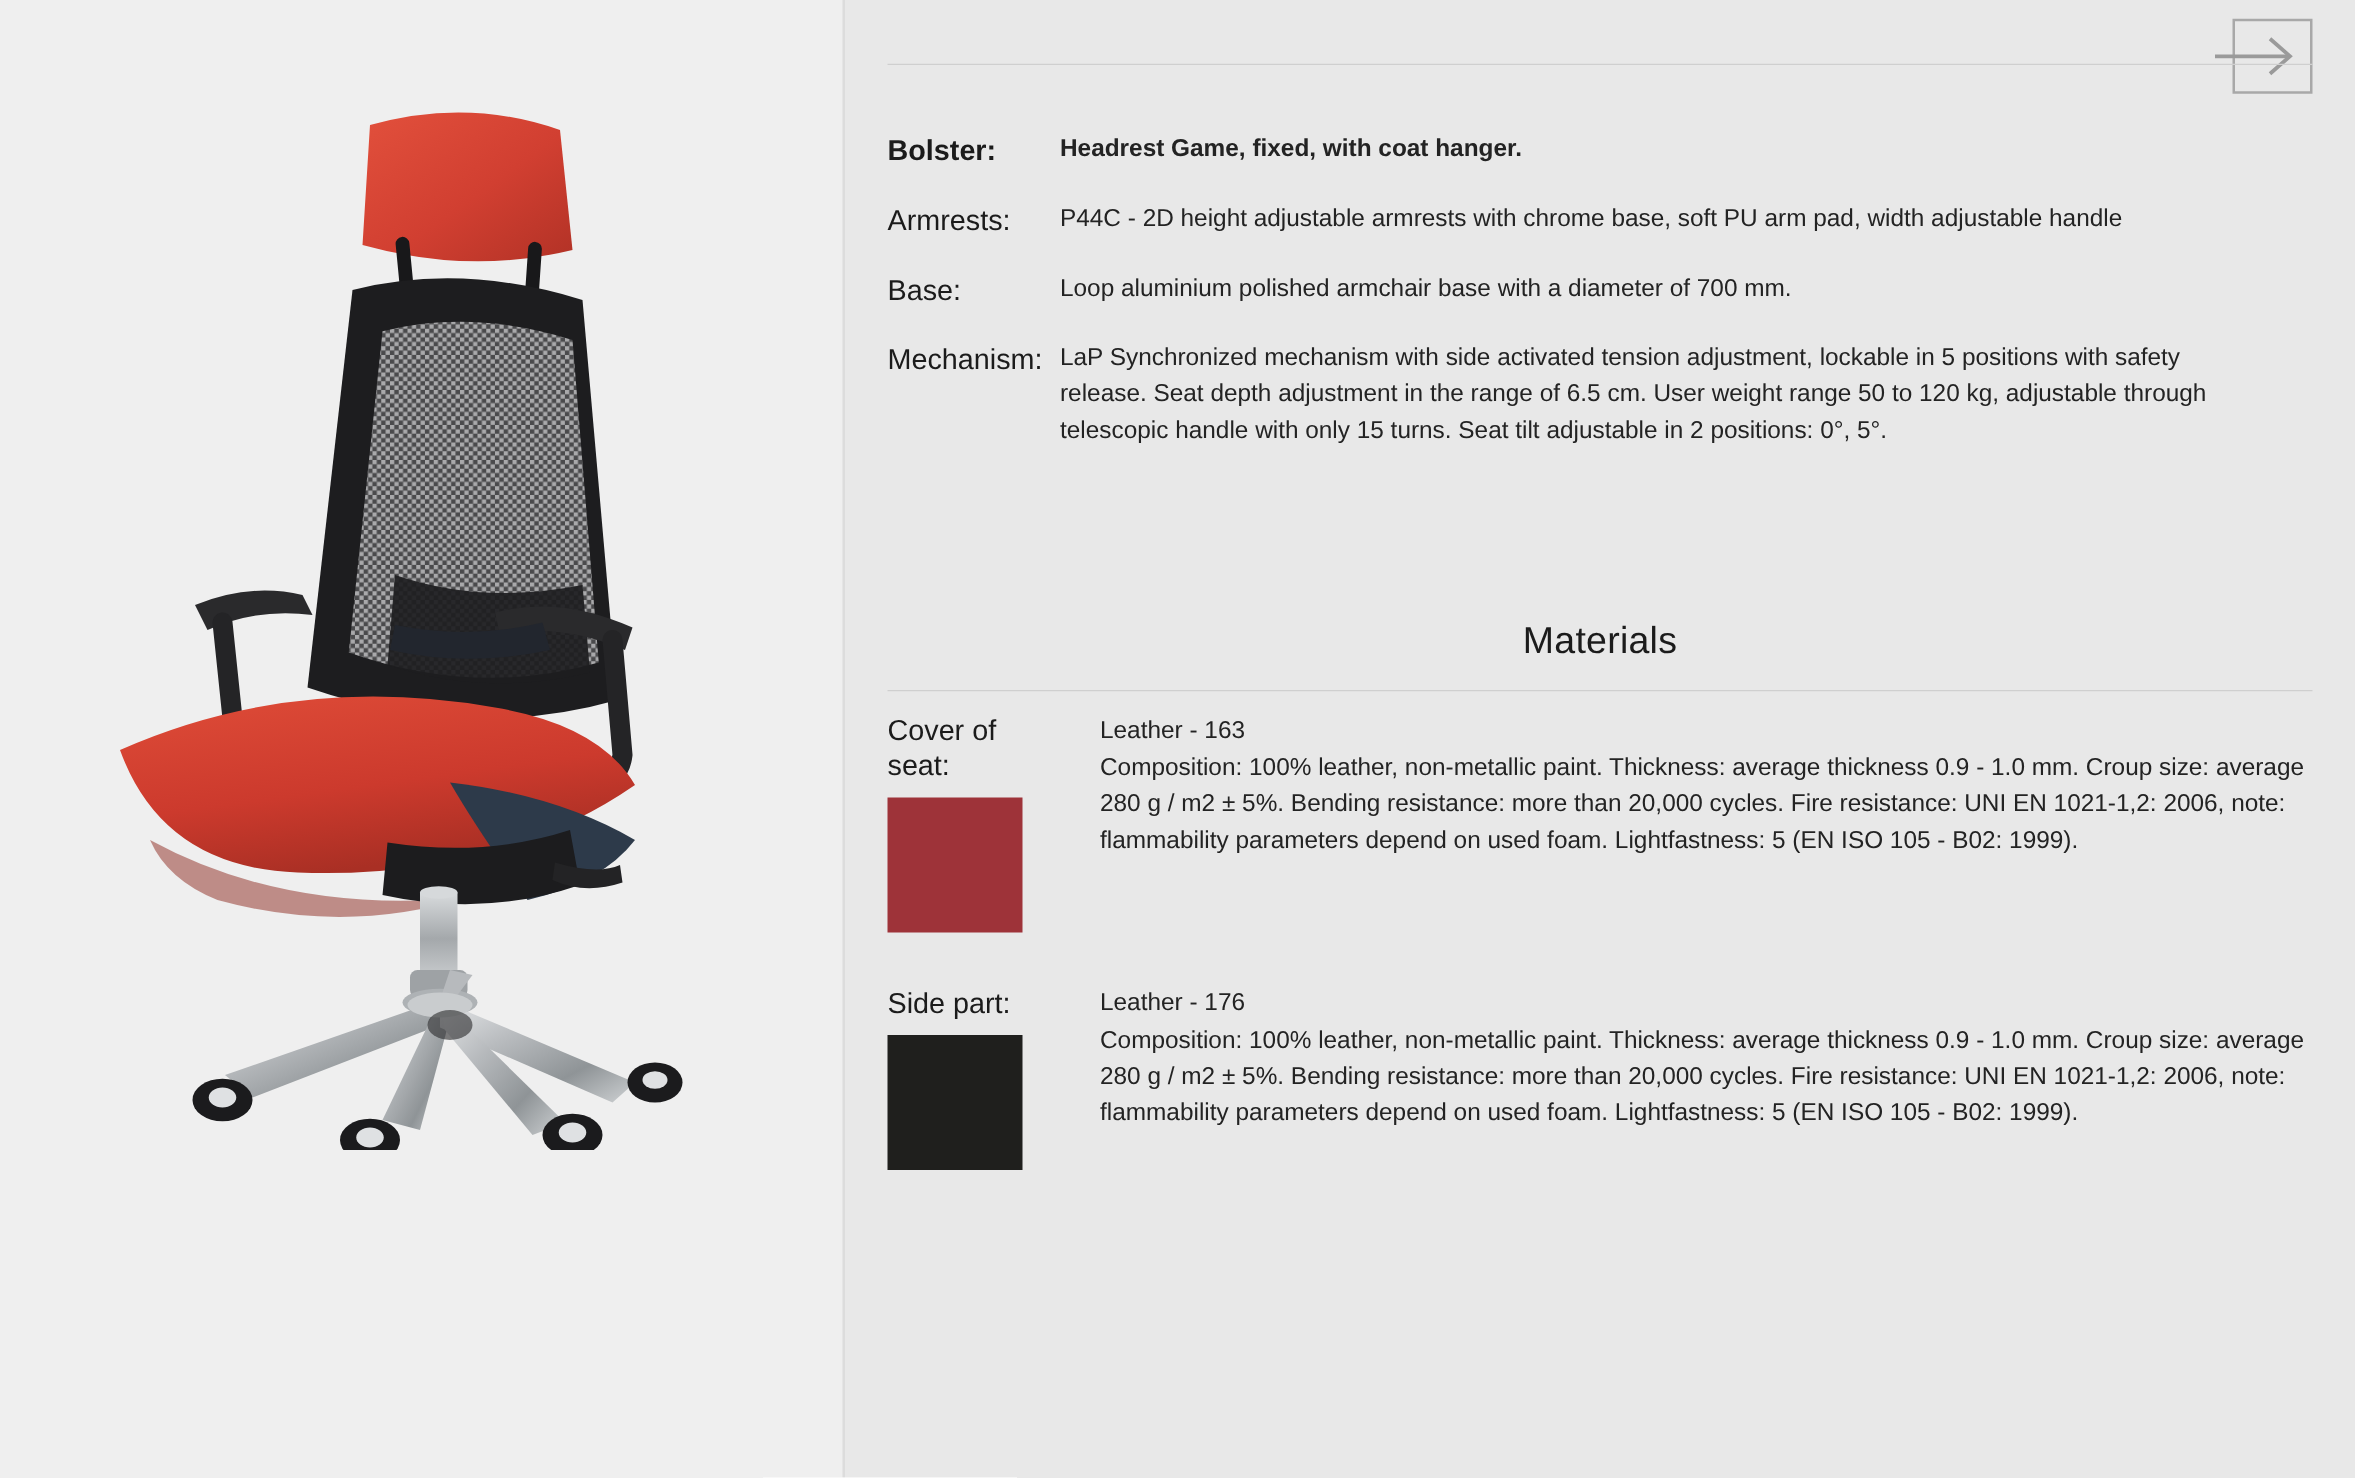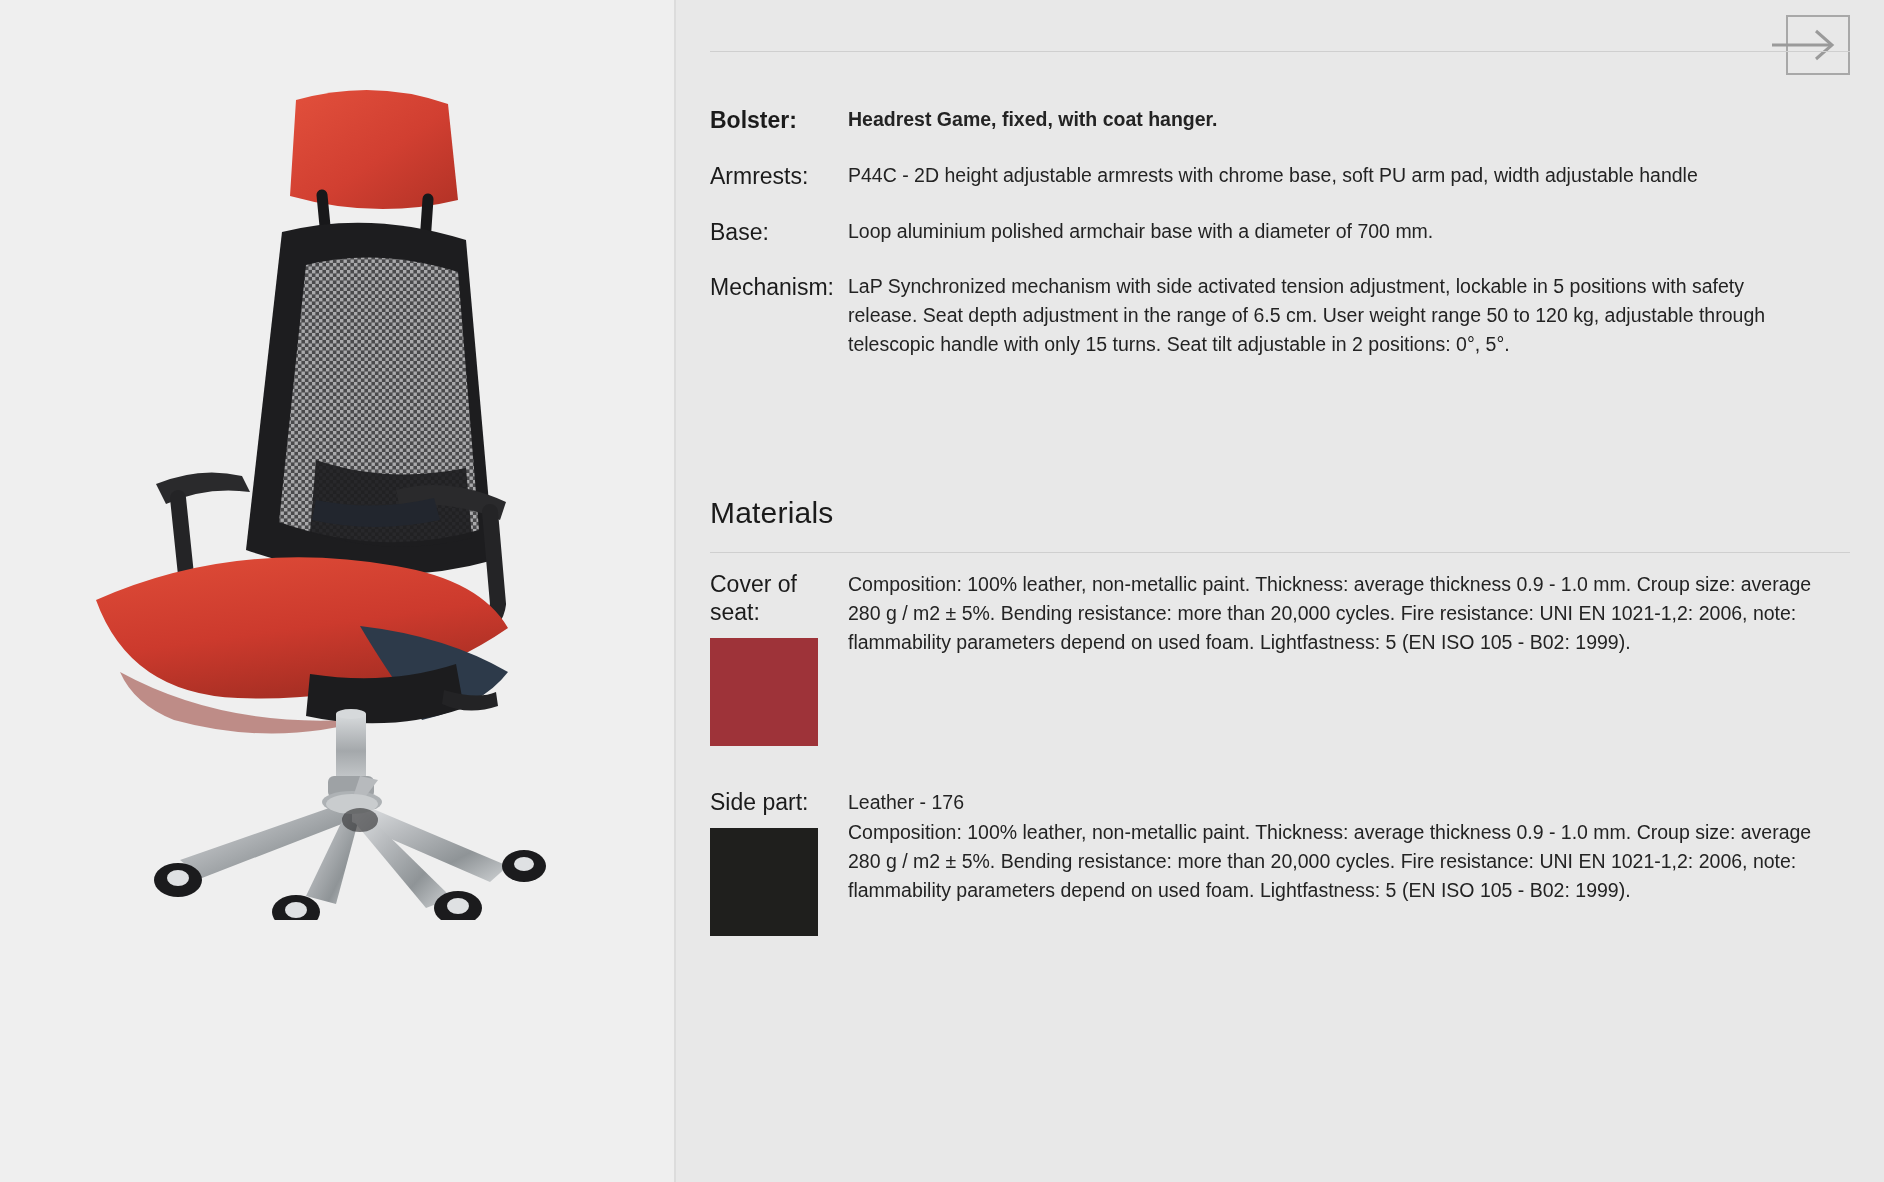--- a/index.html
+++ b/index.html
@@ -76,21 +76,21 @@
   }
   .spec-value {
     flex: 1 1 auto;
     font-size: 19.5px;
     color: #232323;
     line-height: 1.48;
     max-width: 960px;
   }
 
   
-  .mat-row { display: flex; align-items: flex-start; }
+  .mat-row { display: flex; align-items: flex-start; gap: 32px; }
   .mat-left { flex: 0 0 138px; }
   .mat-label {
     font-size: 23px; color: #1b1b1b; line-height: 1.22;
   }
   .swatch {
     width: 108px; height: 108px;
     margin-top: 12px;
     border: 0;
   }
   .mat-body { flex: 1 1 auto; max-width: 965px; }
@@ -231,33 +231,34 @@
           <div class="spec-value">Loop aluminium polished armchair base with a diameter of 700 mm.</div>
         </div>
 
 
         <div class="spec-row">
           <div class="spec-label">Mechanism:</div>
           <div class="spec-value">LaP Synchronized mechanism with side activated tension adjustment, lockable in 5 positions with safety release. Seat depth adjustment in the range of 6.5 cm. User weight range 50 to 120 kg, adjustable through telescopic handle with only 15 turns. Seat tilt adjustable in 2 positions: 0°, 5°.</div>
         </div>
       </div>
 
-      <div style="position:absolute; left:0; top:496px;">
+      <div style="position:absolute; left:0; top:496px;text-align:center;">
         <div class="section-head">Materials</div>
         <div class="hrule" style="margin-top:22px;"></div>
       </div>
 
       <div style="position:absolute; left:0; top:570px; width:1140px;">
 
         <div class="mat-row" style="margin-bottom:42px;">
           <div class="mat-left">
             <div class="mat-label">Cover of seat:</div>
             <div class="swatch" style="background:#9e3339;"></div>
           </div>
           <div class="mat-body">
+            <div class="mat-name">Leather - 163</div>
             <div class="mat-desc">Composition: 100% leather, non-metallic paint. Thickness: average thickness 0.9 - 1.0 mm. Croup size: average 280 g / m2 ± 5%. Bending resistance: more than 20,000 cycles. Fire resistance: UNI EN 1021-1,2: 2006, note: flammability parameters depend on used foam. Lightfastness: 5 (EN ISO 105 - B02: 1999).</div>
           </div>
         </div>
 
         <div class="mat-row">
           <div class="mat-left">
             <div class="mat-label">Side part:</div>
             <div class="swatch" style="background:#1f1f1d;"></div>
           </div>
           <div class="mat-body">

